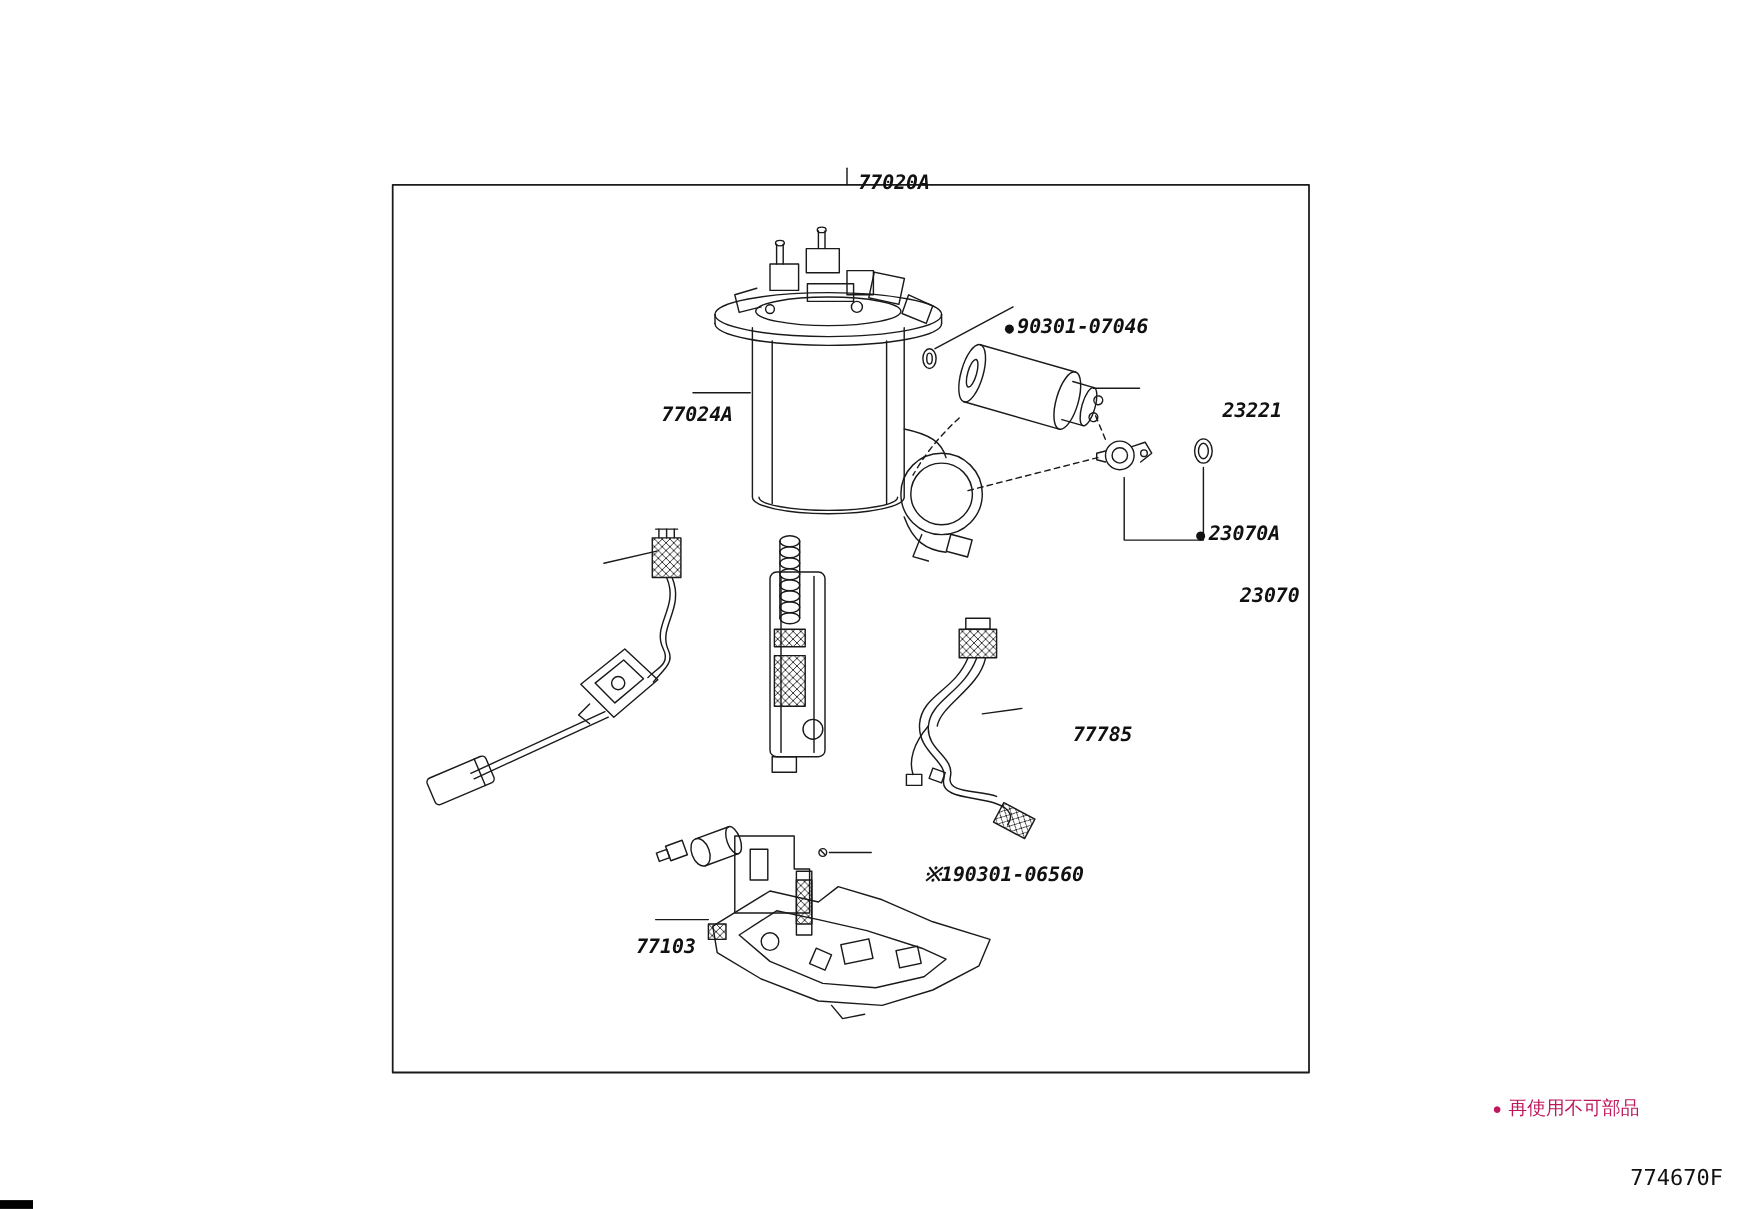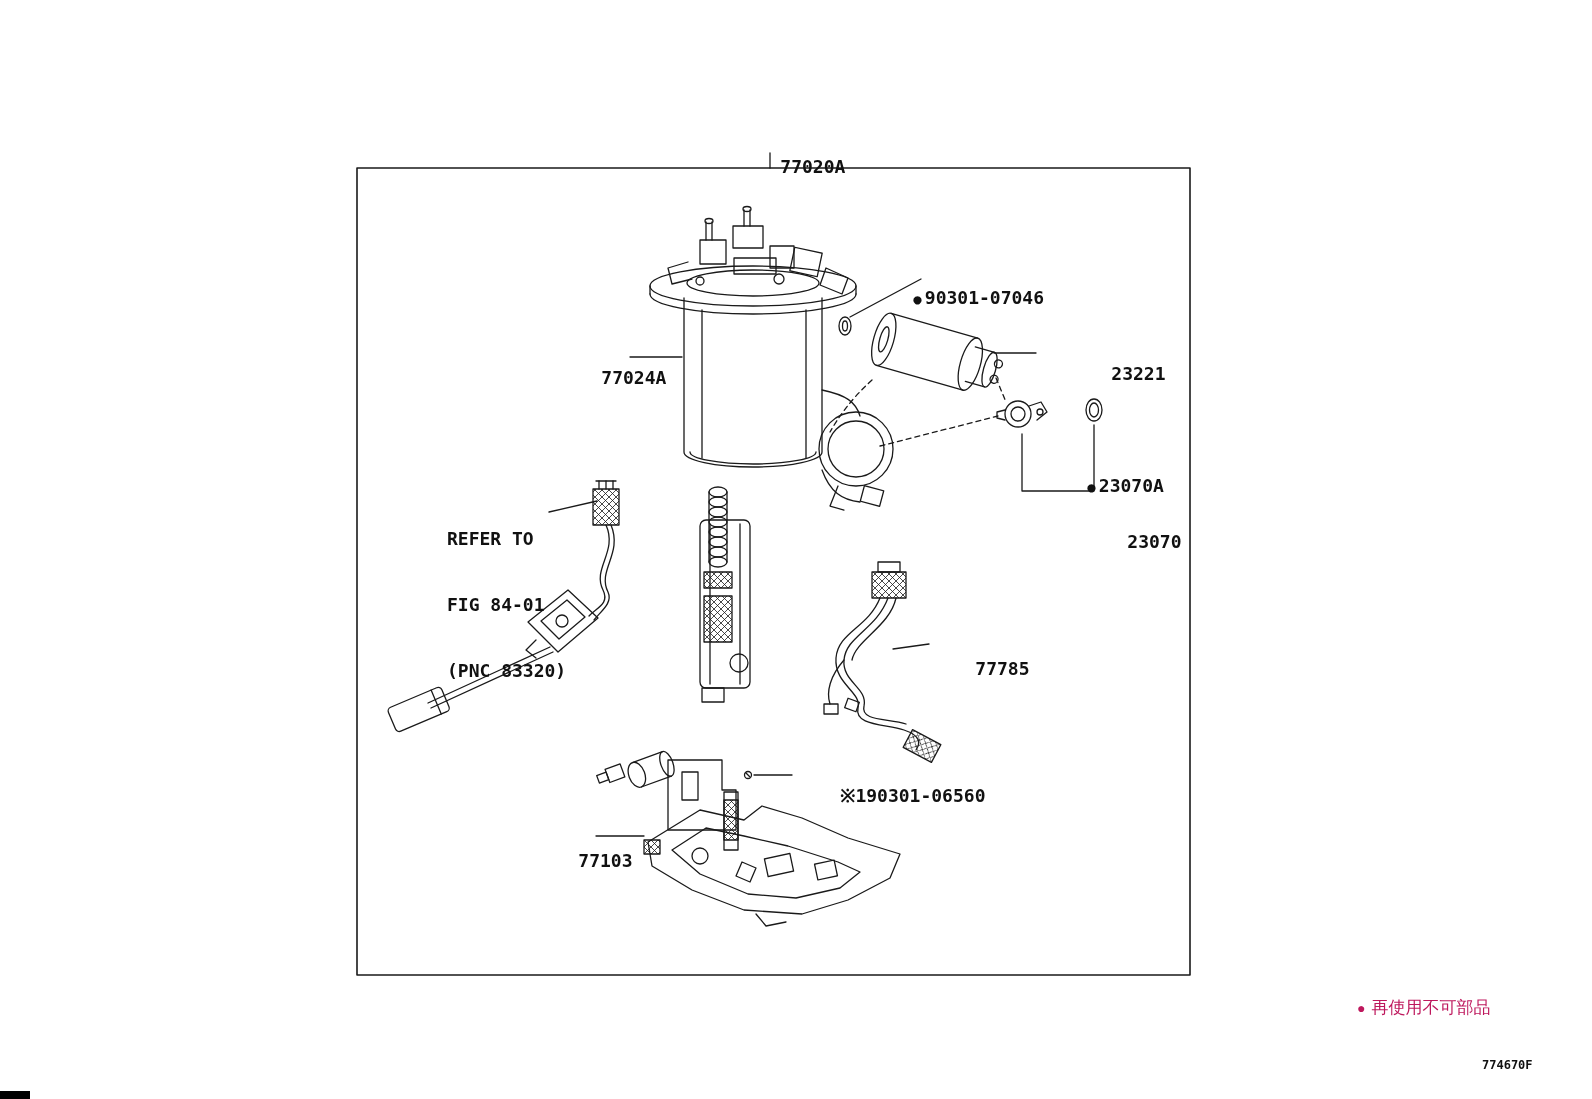--- a/index.html
+++ b/index.html
@@ -6,30 +6,31 @@
   html,body { background:#ffffff; }
   .stage {
     position:relative; width:1592px; height:1099px; background:#fff;
     font-family:"DejaVu Sans Mono", monospace; overflow:hidden;
   }
   svg.art { position:absolute; left:0; top:0; }
   .pl {
     position:absolute; white-space:pre; color:#111;
     font-weight:bold; font-size:18px; line-height:20px;
     font-family:"DejaVu Sans Mono", monospace;
+    font-style:italic;
   }
   .pl .bullet { font-size:14px; margin-right:3px; }
   .refer { line-height:22px; }
   .legend-line {
     position:absolute; white-space:pre; color:#be185d;
     font-family:"Liberation Sans", sans-serif; font-size:17px; line-height:20px;
   }
   .legend-line .bullet { font-size:14px; margin-right:6px; }
   .figcode {
-    position:absolute; color:#111; font-weight:bold; font-size:12px;
+    position:absolute; color:#111; font-weight:normal; font-size:20px;
     font-family:"DejaVu Sans Mono", monospace;
   }
   .corner-mark { position:absolute; left:0; top:1091px; width:30px; height:8px; background:#000; }
 </style>
 </head>
 <body>
 
 <div class="stage">
 
   <svg class="art" width="1592" height="1099" viewBox="0 0 1592 1099">
@@ -224,25 +225,20 @@
   </div>
 
   <div class="pl" style="left:1044px; top:456px;">
     <span class="bullet">●</span><span>23070A</span>
   </div>
 
   <div class="pl" style="left:1084px; top:512px;">
     <span>23070</span>
   </div>
 
-  <div class="pl refer" style="left:447px; top:484px;">
-    <div>REFER TO</div>
-    <div>FIG 84-01</div>
-    <div>(PNC 83320)</div>
-  </div>
 
   <div class="pl" style="left:932px; top:639px;">
     <span>77785</span>
   </div>
 
   <div class="pl" style="left:797px; top:766px;">
     <span>※1</span><span>90301-06560</span>
   </div>
 
   <div class="pl" style="left:535px; top:831px;">

